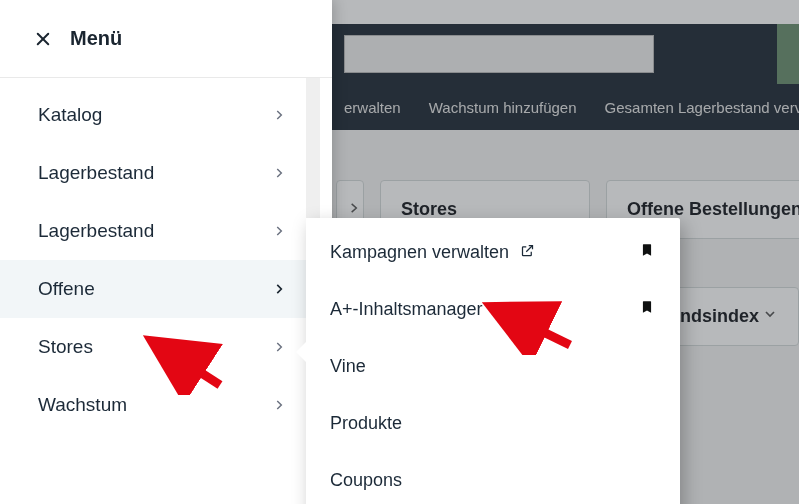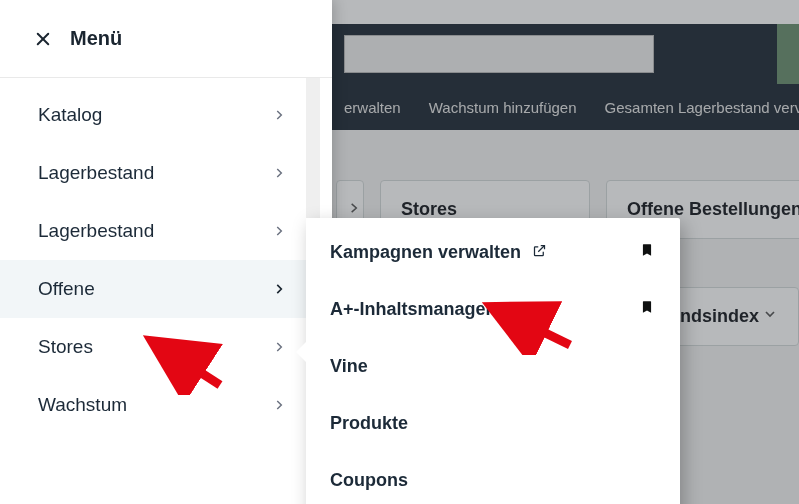--- a/index.html
+++ b/index.html
@@ -167,21 +167,20 @@
     border-right: 10px solid #fff;
   }
   .sub-item {
     display: flex;
     align-items: center;
     justify-content: space-between;
     padding: 18px 26px 18px 24px;
     font-size: 18px;
     color: #1c2a38;
     cursor: pointer;
-    font-weight: bold;
   }
   .bookmark { color: #0f1111; }
 
   
   .arrow {
     position: absolute;
     z-index: 50;
     pointer-events: none;
   }
 

